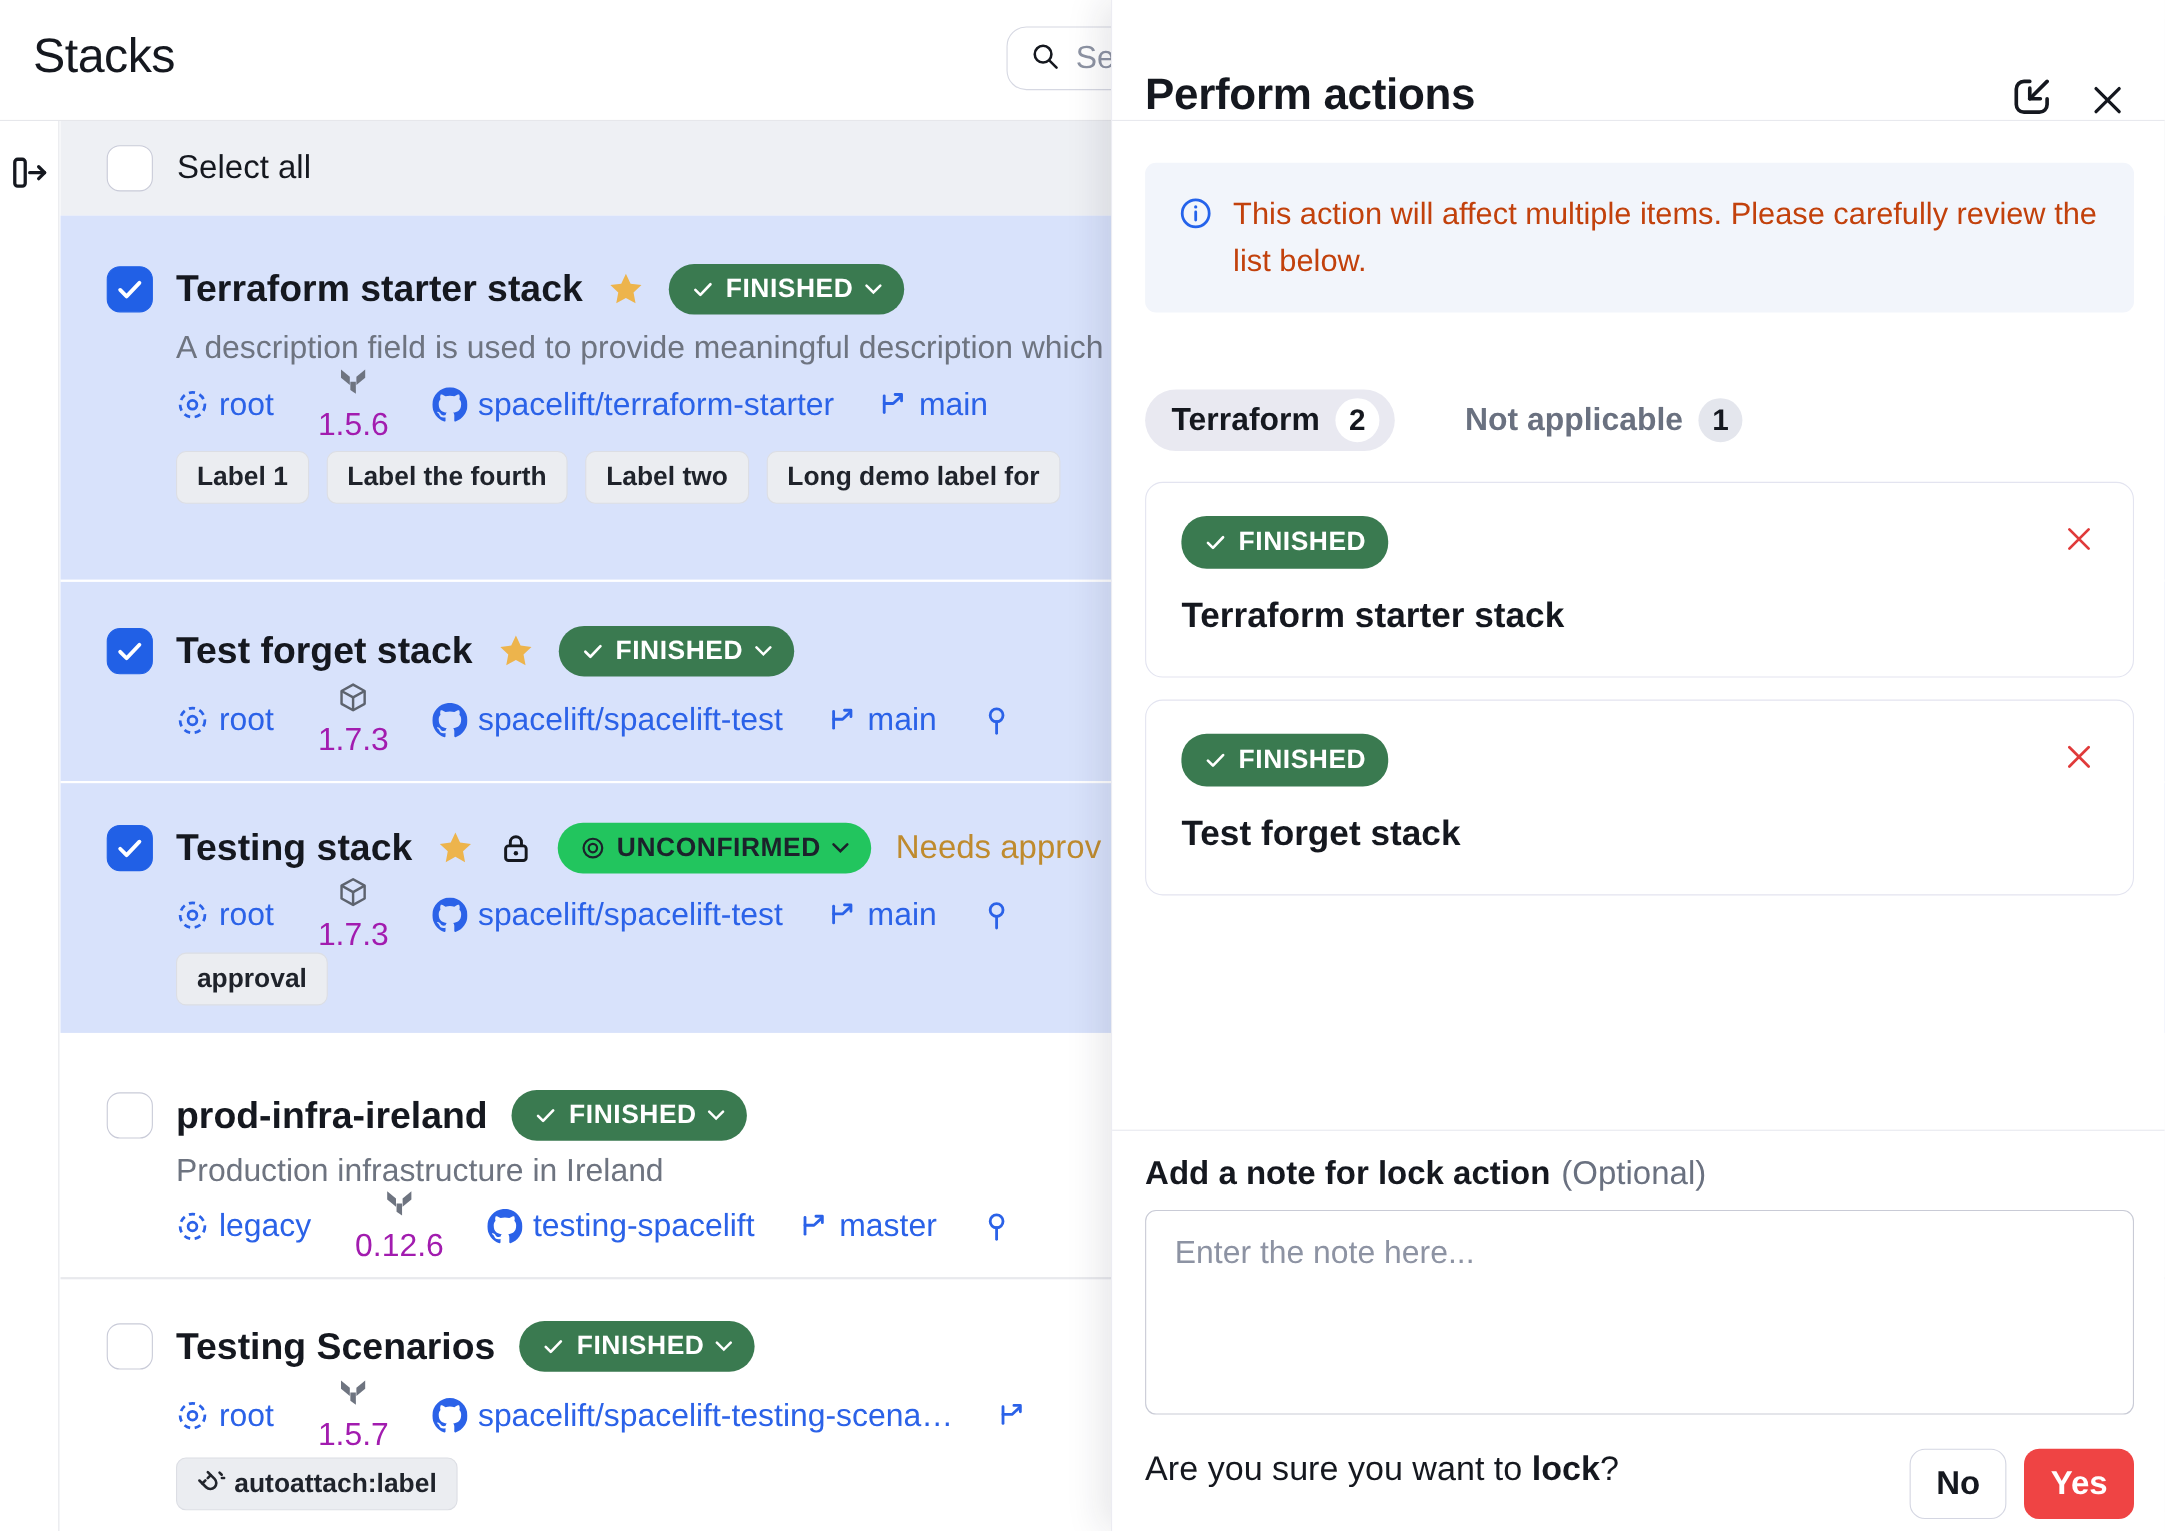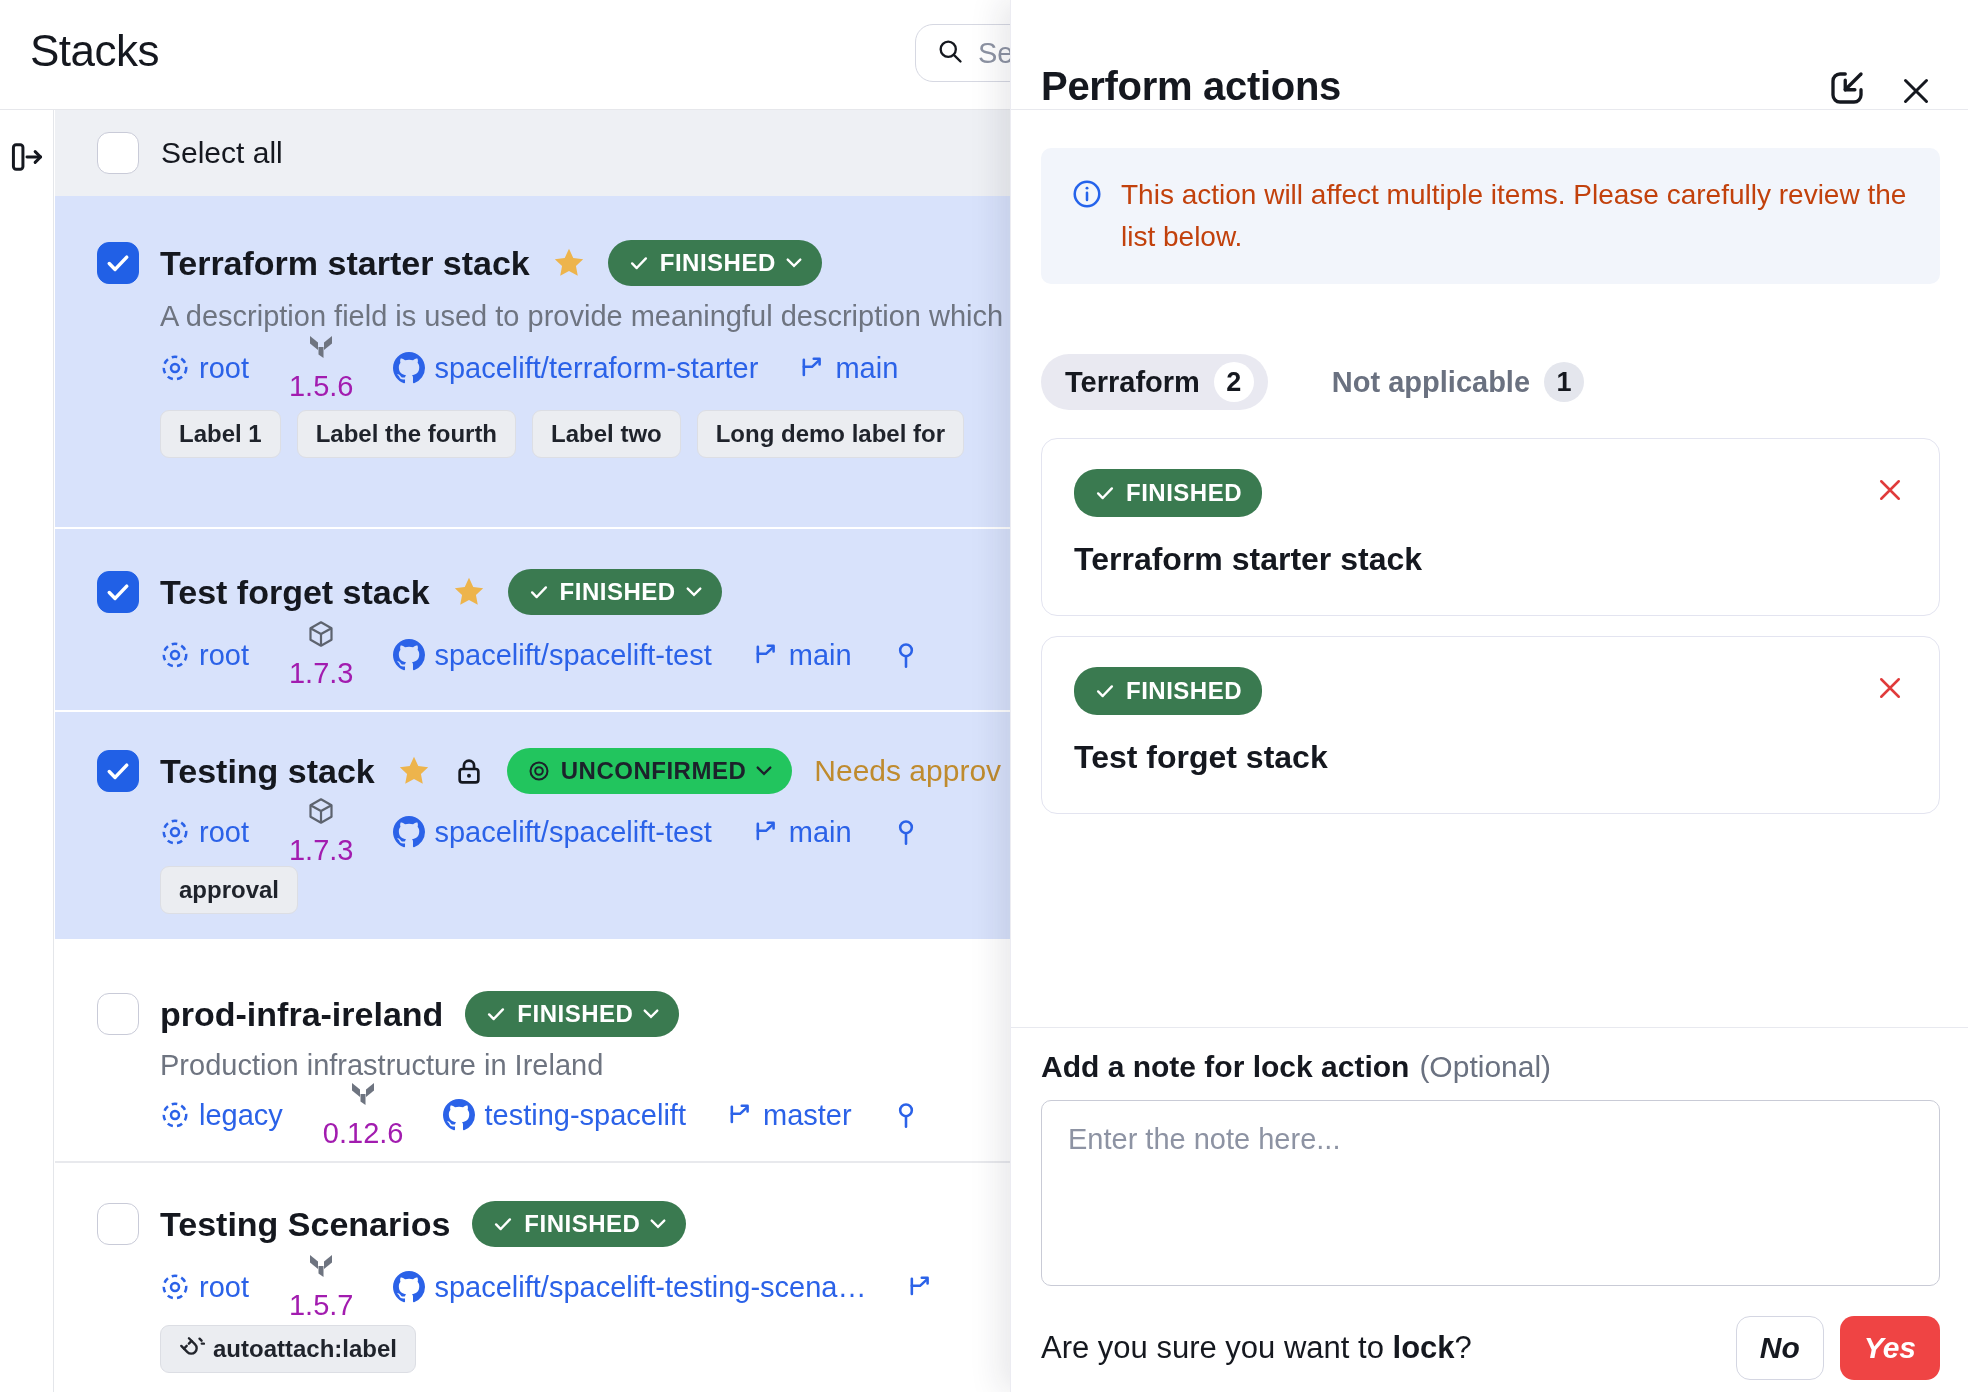--- a/index.html
+++ b/index.html
@@ -80,24 +80,24 @@
   .pcard + .pcard { margin-top:20px; }
   .pcard .badge { height:48px; }
   .pcard-title { margin-top:24px; font-size:32px; font-weight:700; color:#15181f; }
   .pcard-remove { position:absolute; right:34px; top:36px; cursor:pointer; display:flex; }
   .drawer-bottom { position:absolute; left:0; right:0; top:1027px; bottom:0; border-top:1.5px solid #e8e9ef; padding:22px 28px 0 30px; }
   .note-label-row { display:flex; gap:10px; align-items:baseline; height:36px; }
   .note-label { font-size:30px; font-weight:700; }
   .note-optional { font-size:30px; color:#6a7180; }
   .note-input { margin-top:14px; width:100%; height:186px; border:1.5px solid #c9cbd6; border-radius:10px; padding:22px 26px; font-size:29px; font-family:"Liberation Sans", sans-serif; color:#15181f; resize:none; outline:none; }
   .note-input::placeholder { color:#8d93a3; }
-  .confirm-row { margin-top:26px; display:flex; align-items:center; }
+  .confirm-row { margin-top:26px; display:flex; align-items:flex-start; }
   .confirm-text { flex:1; font-size:31px; color:#15181f; }
   .confirm-text b { font-weight:700; }
-  .btn { height:64px; border-radius:14px; font-size:30px; font-weight:700; display:flex; align-items:center; justify-content:center; cursor:pointer;font-style:italic; }
+  .btn { height:64px; border-radius:14px; font-size:30px; font-weight:700; display:flex; align-items:center; justify-content:center; cursor:pointer; }
   .btn-no { min-width:88px; background:#fff; border:1.5px solid #d4d6e2; color:#15181f; margin-right:16px; padding:0 22px; }
   .btn-yes { min-width:96px; background:#ef4444; border:none; color:#fff; padding:16px 24px; }
 </style>
 </head>
 <body>
 
 <div class="app">
 
   <div class="top-header">
     <div class="page-title">Stacks</div>

